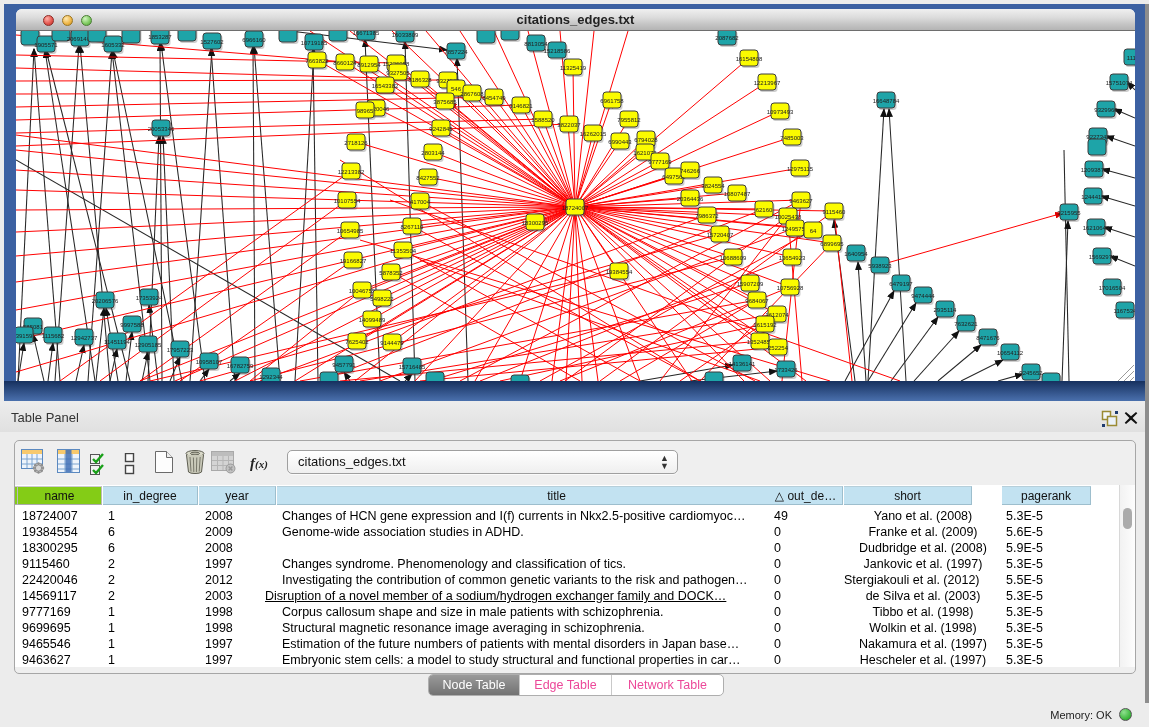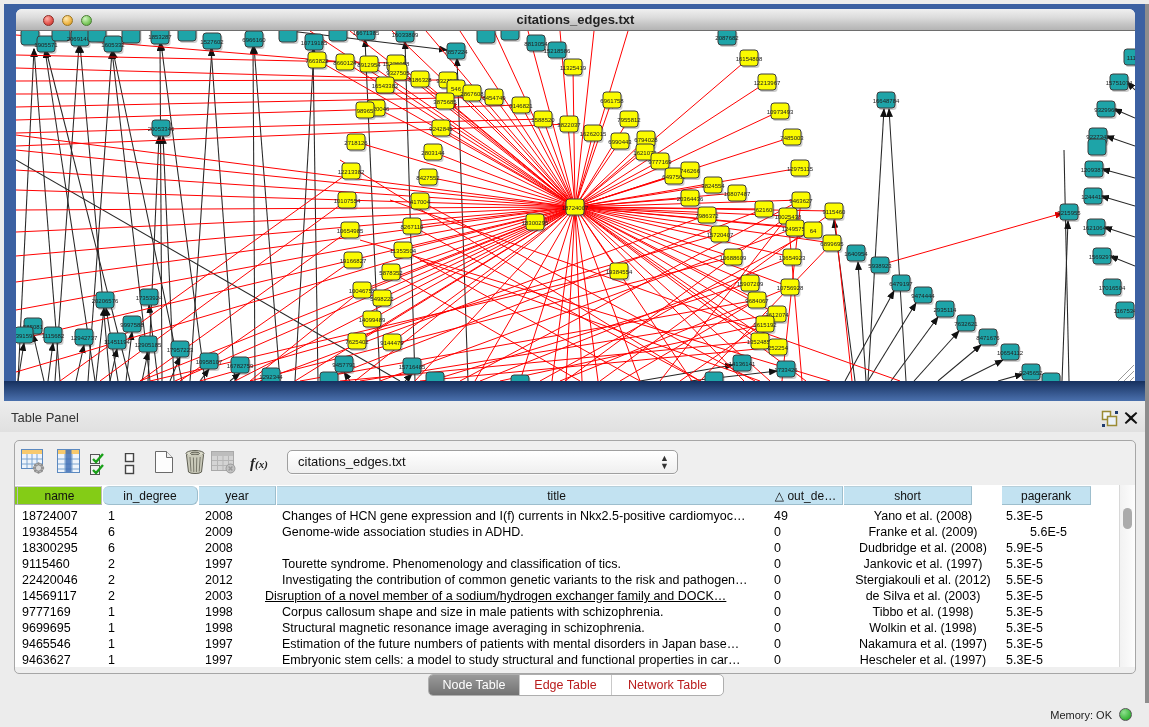--- a/index.html
+++ b/index.html
@@ -36,21 +36,21 @@
 .hb { background:#c2e2f1; }
 .hg { background:#84cc16; border-right:1px solid #bbb; border-top:1px solid #ccc; border-bottom:1px solid #aaa; }
 .trow { position:absolute; left:0; width:1119px; height:16px; font-size:12.5px; color:#000; }
 .trow span { position:absolute; top:0; line-height:16px; white-space:nowrap; }
 #vscroll { position:absolute; left:1119px; top:485px; width:16px; height:182px;
   background:linear-gradient(90deg,#f2f2f2,#fdfdfd); border-left:1px solid #d8d8d8; }
 #vthumb { position:absolute; left:3px; top:23px; width:9px; height:21px; background:#ababab; border-radius:5px; }
 #tabs { position:absolute; left:428px; top:674px; width:296px; height:22px; display:flex;
   border:1px solid #aeaeae; border-radius:5px; background:#fff; overflow:hidden;
   font-size:12.5px; }
-#tabs div { text-align:center; line-height:20px; color:#b91c1c; }
+#tabs div { text-align:center; line-height:20px; color:#ec4899; }
 #tabs .sel { background:linear-gradient(#9a9a9a,#727272); color:#fff; }
 #tabs .sep { border-left:1px solid #c9c9c9; }
 #status { position:absolute; right:37px; top:709px; font-size:11px; color:#222; }
 #memdot { position:absolute; left:1119px; top:708px; width:13px; height:13px; border-radius:50%;
   background:radial-gradient(circle at 35% 30%, #8fe08f, #37b437 70%, #2a8f2a);
   border:1px solid #555; }
 </style></head>
 <body>
 <div id="blueframe"></div>
 <div id="bluebottom"></div>
@@ -768,21 +768,21 @@
  <path d="M1 9.5h21M1 14.5h21M6.5 5v14M12 5v14M17.5 5v14" stroke="#b5b5b5" stroke-width="1" fill="none"></path>
  <circle cx="19.5" cy="17.5" r="4.5" fill="#c2c2c2" stroke="#9a9a9a"></circle>
  <path d="M17.6 15.6 l3.8 3.8 M21.4 15.6 l-3.8 3.8" stroke="#9a9a9a" stroke-width="1.4"></path>
 </svg></div>
 <div class="ticon" style="left:250px;top:455px;font-family:'Liberation Serif',serif;font-style:italic;font-weight:bold;font-size:15px;color:#222;">f<span style="font-size:11px;">(x)</span></div>
 
 <div id="dropdown">citations_edges.txt<span class="ar">▲<br>▼</span></div>
 <div id="tablearea">
 <div class="hcell hg" style="left:0px;width:3px;"></div>
 <div class="hcell hg" style="left:3px;width:84px;">name</div>
-<div class="hcell hb" style="left:88px;width:95px;border-radius:6px;">in_degree</div>
+<div class="hcell hb" style="left:88px;width:95px;">in_degree</div>
 <div class="hcell hb" style="left:184px;width:77px;">year</div>
 <div class="hcell hb" style="left:262px;width:560px;text-align:center;">title</div>
 <div class="hcell hb" style="left:754px;width:74px;">△ out_de…</div>
 <div class="hcell hb" style="left:829px;width:128px;">short</div>
 <div class="hcell hb" style="left:987px;width:89px;">pagerank</div>
 <div class="trow" style="top:23px;">
       <span style="left:7px;">18724007</span>
       <span style="left:93px;">1</span>
       <span style="left:190px;">2008</span>
       <span style="left:267px;">Changes of HCN gene expression and I(f) currents in Nkx2.5‑positive cardiomyoc…</span>
@@ -790,46 +790,46 @@
       <span style="left:829px;width:158px;text-align:center;">Yano et al. (2008)</span>
       <span style="left:991px;">5.3E‑5</span>
     </div>
 <div class="trow" style="top:39px;">
       <span style="left:7px;">19384554</span>
       <span style="left:93px;">6</span>
       <span style="left:190px;">2009</span>
       <span style="left:267px;">Genome‑wide association studies in ADHD.</span>
       <span style="left:759px;">0</span>
       <span style="left:829px;width:158px;text-align:center;">Franke et al. (2009)</span>
-      <span style="left:991px;margin-left:24px;">5.6E‑5</span>
+      <span style="left:991px;">5.6E‑5</span>
     </div>
 <div class="trow" style="top:55px;">
       <span style="left:7px;">18300295</span>
       <span style="left:93px;">6</span>
       <span style="left:190px;">2008</span>
       <span style="left:759px;">0</span>
       <span style="left:829px;width:158px;text-align:center;">Dudbridge et al. (2008)</span>
       <span style="left:991px;">5.9E‑5</span>
     </div>
 <div class="trow" style="top:71px;">
       <span style="left:7px;">9115460</span>
       <span style="left:93px;">2</span>
       <span style="left:190px;">1997</span>
-      <span style="left:267px;">Tourette syndrome. Phenomenology and classification of tics.</span>
+      <span style="left:267px;">Changes syndrome. Phenomenology and classification of tics.</span>
       <span style="left:759px;">0</span>
       <span style="left:829px;width:158px;text-align:center;">Jankovic et al. (1997)</span>
       <span style="left:991px;">5.3E‑5</span>
     </div>
 <div class="trow" style="top:87px;">
       <span style="left:7px;">22420046</span>
       <span style="left:93px;">2</span>
       <span style="left:190px;">2012</span>
       <span style="left:267px;">Investigating the contribution of common genetic variants to the risk and pathogen…</span>
       <span style="left:759px;">0</span>
-      <span style="left:829px;width:158px;text-align:center;">Stergiakouli et al. (2012)</span>
+      <span style="left:829px;width:158px;text-align:left;">Stergiakouli et al. (2012)</span>
       <span style="left:991px;">5.5E‑5</span>
     </div>
 <div class="trow" style="top:103px;">
       <span style="left:7px;">14569117</span>
       <span style="left:93px;">2</span>
       <span style="left:190px;">2003</span>
       <span style="left:250px;text-decoration:underline;">Disruption of a novel member of a sodium/hydrogen exchanger family and DOCK…</span>
       <span style="left:759px;">0</span>
       <span style="left:829px;width:158px;text-align:center;">de Silva et al. (2003)</span>
       <span style="left:991px;">5.3E‑5</span>

